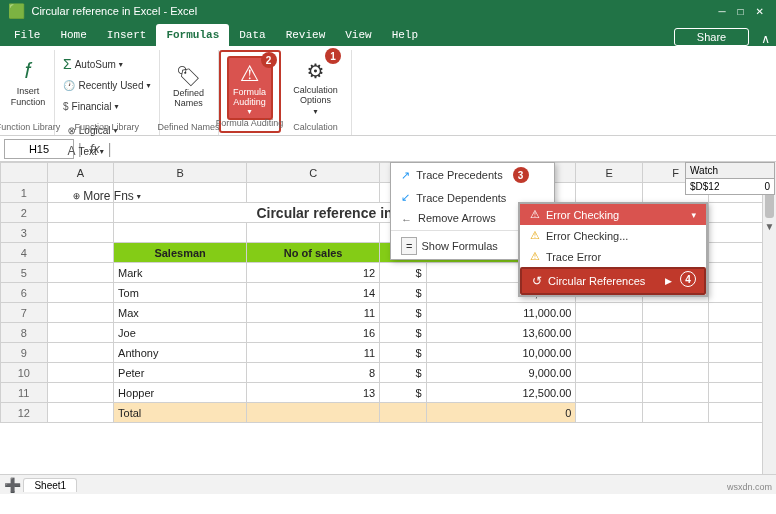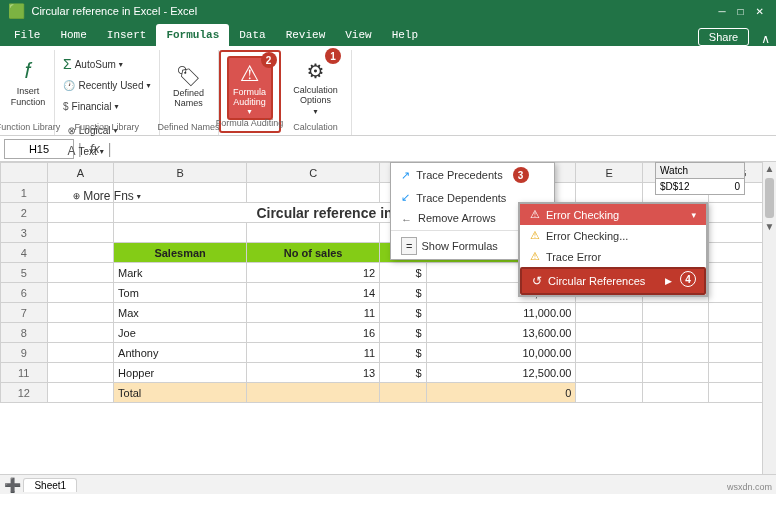--- a/index.html
+++ b/index.html
@@ -313,21 +313,21 @@
 <div class="ribbon-tabs">
   <div class="ribbon-tab">File</div>
   <div class="ribbon-tab">Home</div>
   <div class="ribbon-tab">Insert</div>
   <div class="ribbon-tab active">Formulas</div>
   <div class="ribbon-tab">Data</div>
   <div class="ribbon-tab">Review</div>
   <div class="ribbon-tab">View</div>
   <div class="ribbon-tab">Help</div>
   <div style="flex:1;"></div>
-  <div style="margin: 17px 6px 0; background:#217346; border:1px solid white; border-radius:3px; padding:2px 10px; color:white; font-size:11px; cursor:pointer;">Share</div>
+  <div style="margin: 17px 6px 0; background:#217346; border:1px solid white; border-radius:3px; padding:2px 22px; color:white; font-size:11px; cursor:pointer;">Share</div>
   <span style="color:white;font-size:12px;margin:0 6px;cursor:pointer;">∧</span>
 </div>
 
 <div class="ribbon">
 
   <div class="ribbon-group" style="padding: 0 4px 16px 2px;">
     <div class="ribbon-group-content">
       <div class="insert-fn-btn">
         <span style="font-size:22px; color:#217346;">𝑓</span>
         <span style="font-size:9px; color:#333; text-align:center; line-height:1.2;">Insert<br>Function</span>
@@ -555,20 +555,31 @@
             <td></td>
             <td>Anthony</td>
             <td class="data-cell">11</td>
             <td class="data-cell">$</td>
             <td class="data-cell">10,000.00</td>
             <td></td>
             <td></td>
             <td></td>
           </tr>
 
+          <tr>
+            <td style="background:#f2f2f2; text-align:center; color:#666;">10</td>
+            <td></td>
+            <td>Peter</td>
+            <td class="data-cell">8</td>
+            <td class="data-cell">$</td>
+            <td class="data-cell">9,000.00</td>
+            <td></td>
+            <td></td>
+            <td></td>
+          </tr>
 
           <tr>
             <td style="background:#f2f2f2; text-align:center; color:#666;">11</td>
             <td></td>
             <td>Hopper</td>
             <td class="data-cell">13</td>
             <td class="data-cell">$</td>
             <td class="data-cell">12,500.00</td>
             <td></td>
             <td></td>
@@ -643,21 +654,21 @@
 
         <div class="dropdown-item" style="background:#c0392b; color:white; border:2px solid #922b21; border-radius:2px;">
           <span style="color:white; font-size:12px;">↺</span>
           <span>Circular References</span>
           <span style="margin-left:auto; font-size:9px;">▶</span>
 
           <span class="step-badge" style="position:relative; top:-2px; left:2px; background:#c0392b; border:1px solid white;">4</span>
         </div>
       </div>
 
-      <div style="position:absolute; right:31px; top:0; width:90px; background:#fff; border:1px solid #aaa; font-size:10px;">
+      <div style="position:absolute; right:1px; top:0; width:90px; background:#fff; border:1px solid #aaa; font-size:10px;">
         <div style="background:#f0f0f0; padding:2px 4px; border-bottom:1px solid #aaa;">Watch</div>
         <div style="padding:2px 4px; display:flex; justify-content:space-between;">
           <span>$D$12</span>
           <span>0</span>
         </div>
       </div>
 
     </div>
   </div>
 

